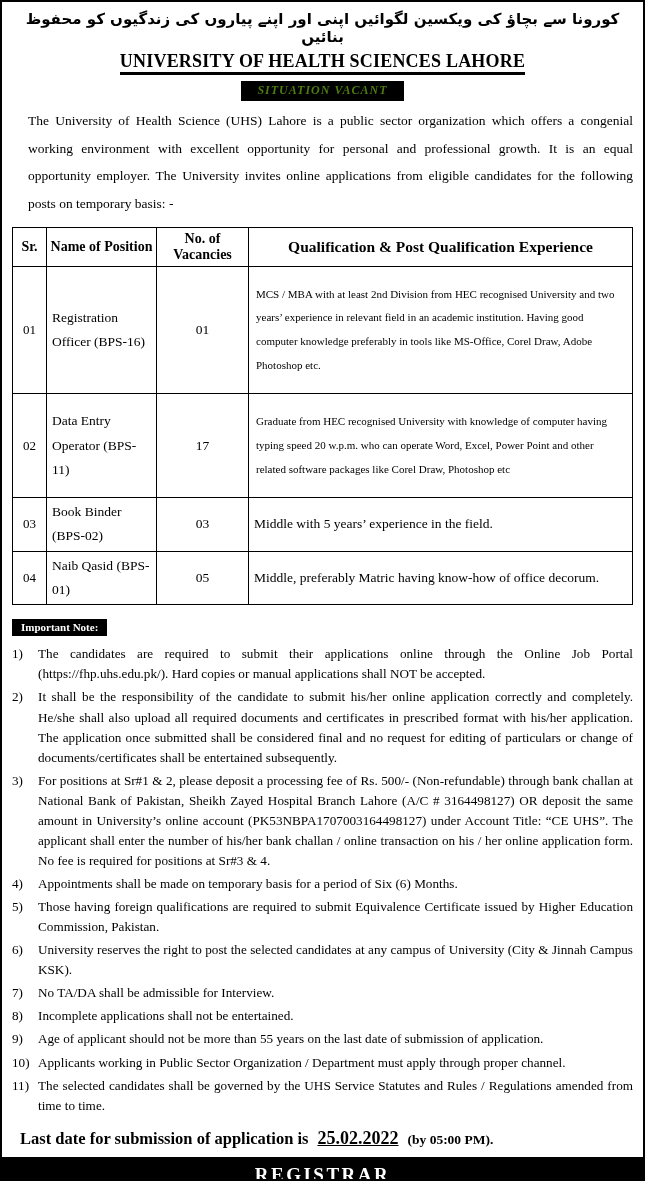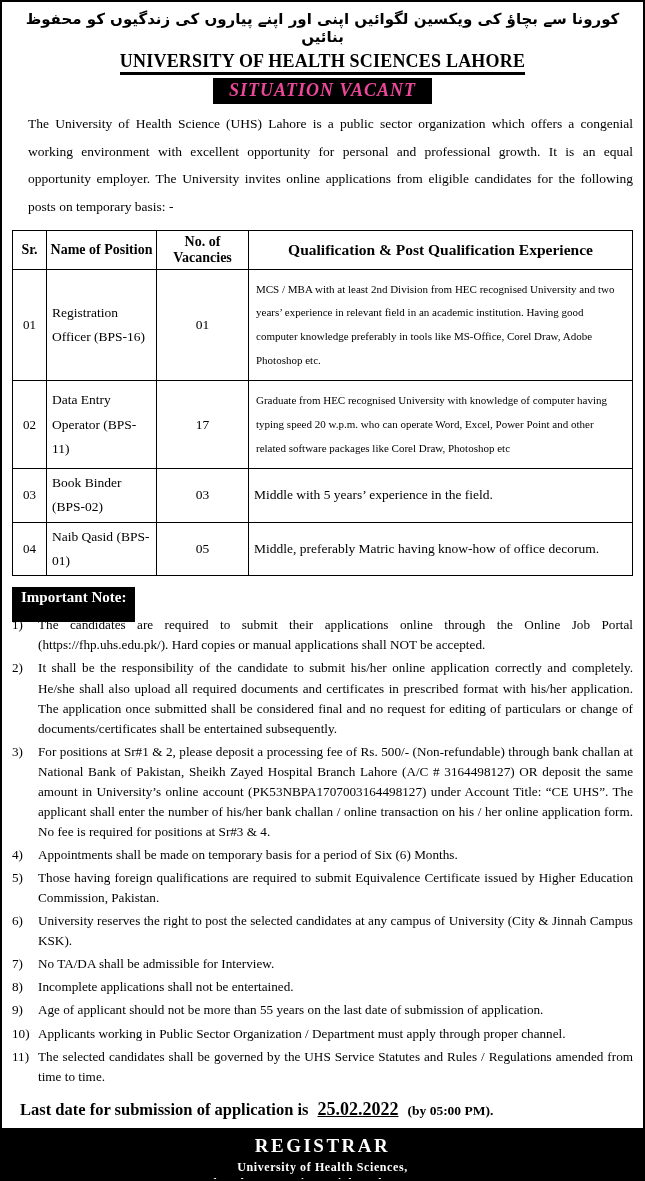--- a/index.html
+++ b/index.html
@@ -19,40 +19,40 @@
   }
 
   .title-row { text-align:center; margin:2px 0 8px; }
   .title-text {
     font-size:18px; font-weight:bold; letter-spacing:.2px;
     border-bottom:3px solid #000; padding-bottom:1px;
   }
 
   .banner-row { text-align:center; margin-bottom:9px; }
   .banner {
-    background:#000; color:#ec4899; font-style:italic; font-weight:bold;
-    font-size:18px; letter-spacing:1px; padding:2px 16px 4px;
+    background:#000; color:#4d7c0f; font-style:italic; font-weight:bold;
+    font-size:12px; letter-spacing:1px; padding:2px 16px 4px;
   }
 
   .intro { font-size:13.5px; line-height:2.05; text-align:justify; margin-bottom:9px;margin-left:16px; }
 
   table.posts { width:100%; border-collapse:collapse; margin-bottom:10px; }
   .posts th, .posts td { border:1.5px solid #000; padding:2px 5px; vertical-align:middle; }
   .posts th { font-weight:bold; text-align:center; font-size:14px; padding:3px 2px; }
   .posts th.h-qual { font-size:15.5px; }
   .td-sr  { text-align:center; font-size:13px; }
   .td-pos { font-size:13.5px; line-height:1.8; }
   .td-vac { text-align:center; font-size:13.5px; }
   .td-qual { font-size:13.5px; }
-  .td-qual.small { font-size:11px; line-height:2.15; padding:8px 7px; }
+  .td-qual.small { font-size:11px; line-height:2.15; padding:16px 7px; }
 
   .note-label-row { margin:2px 0 9px; }
   .note-label {
     background:#000; color:#fff; font-weight:bold;
-    font-size:15px; padding:2px 9px 17px;
+    font-size:11px; padding:2px 9px 3px;
   }
 
   .notes { font-size:13.2px; line-height:1.52; }
   .note { display:flex; margin-bottom:3px; }
   .n-num { flex:0 0 26px; }
   .n-txt { flex:1; text-align:justify; }
 
   .lastdate { margin:9px 8px 8px; font-weight:bold; }
   .ld-p { font-size:16.5px; }
   .ld-d { font-size:18px; text-decoration:underline; margin:0 5px; }

